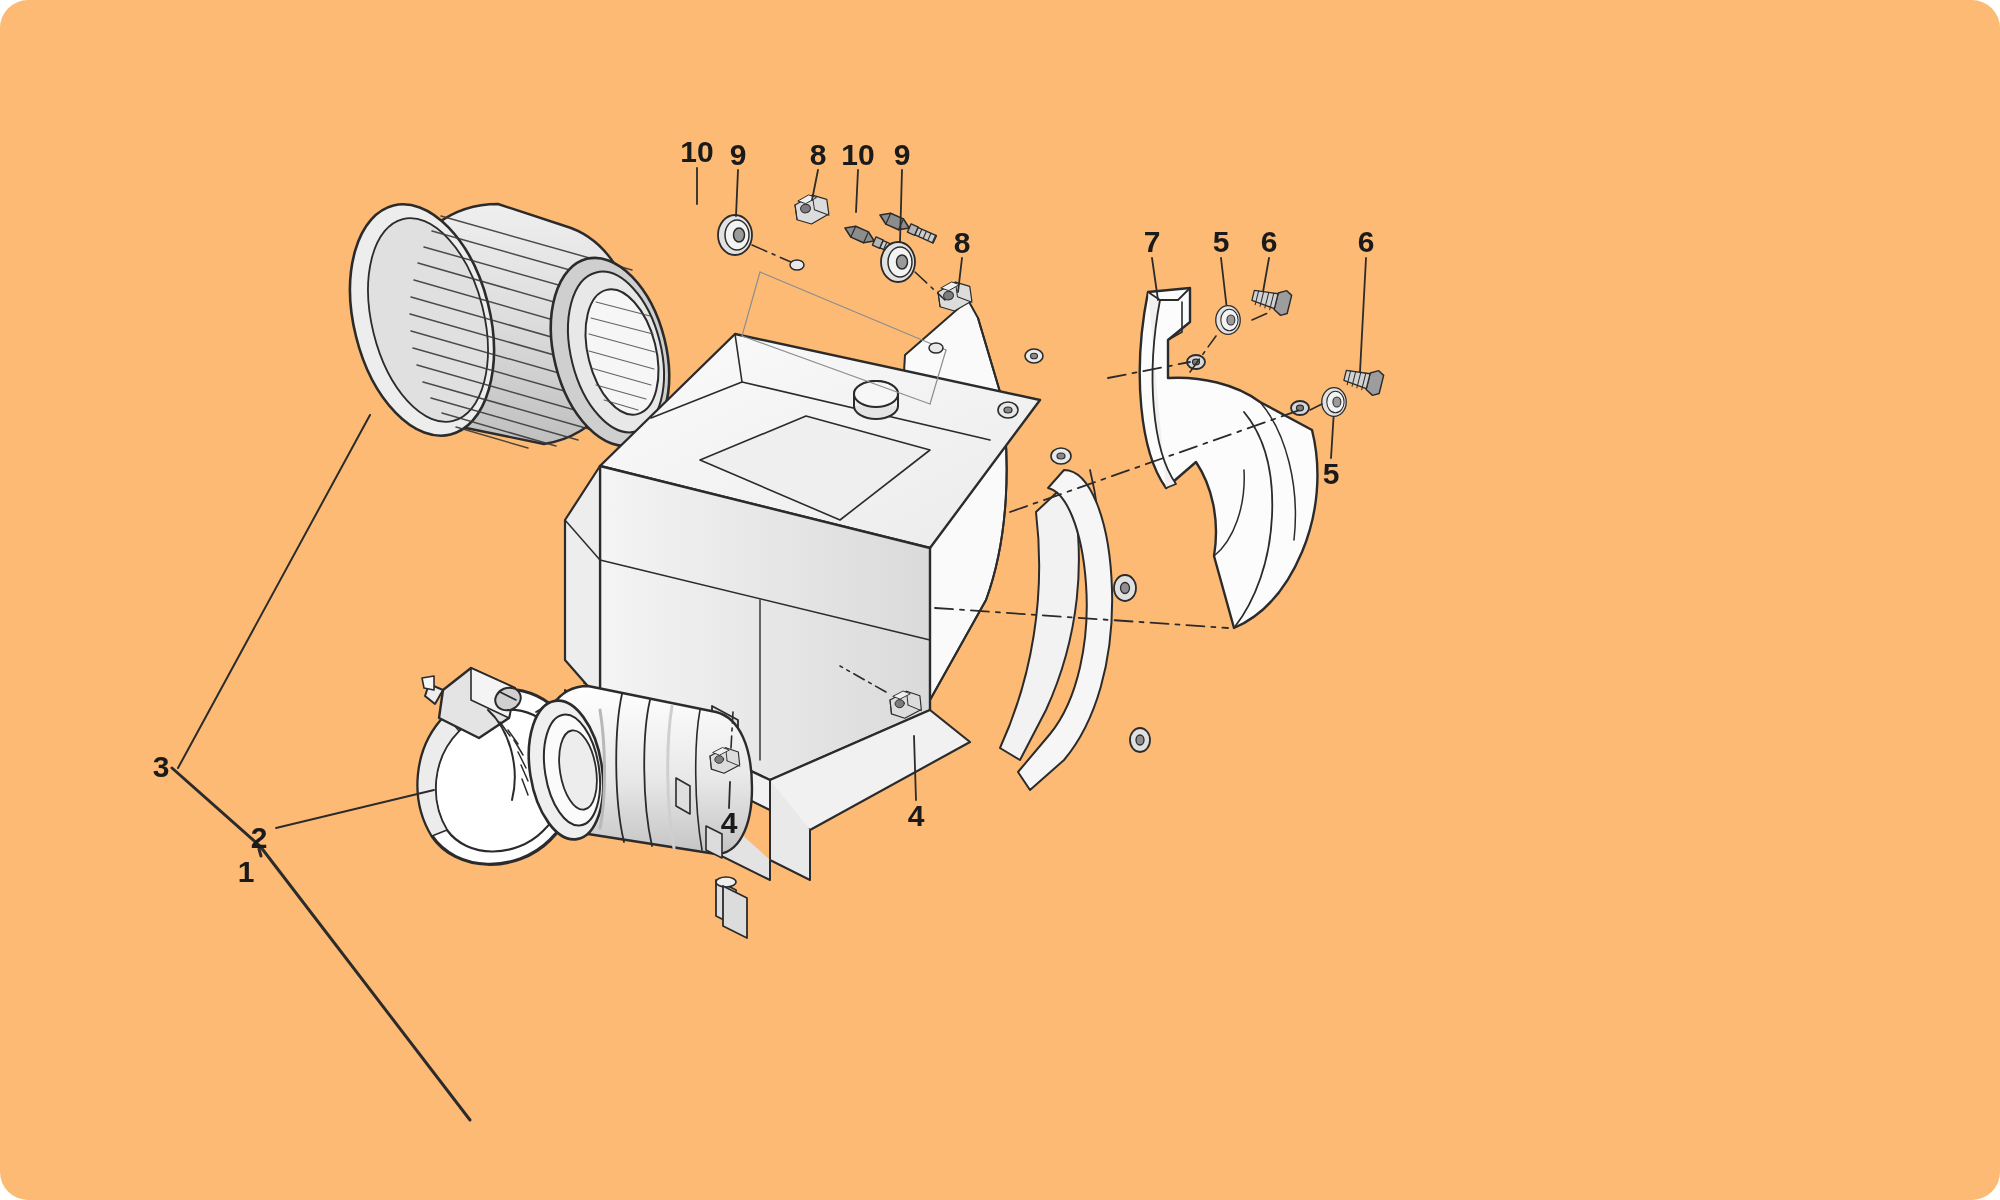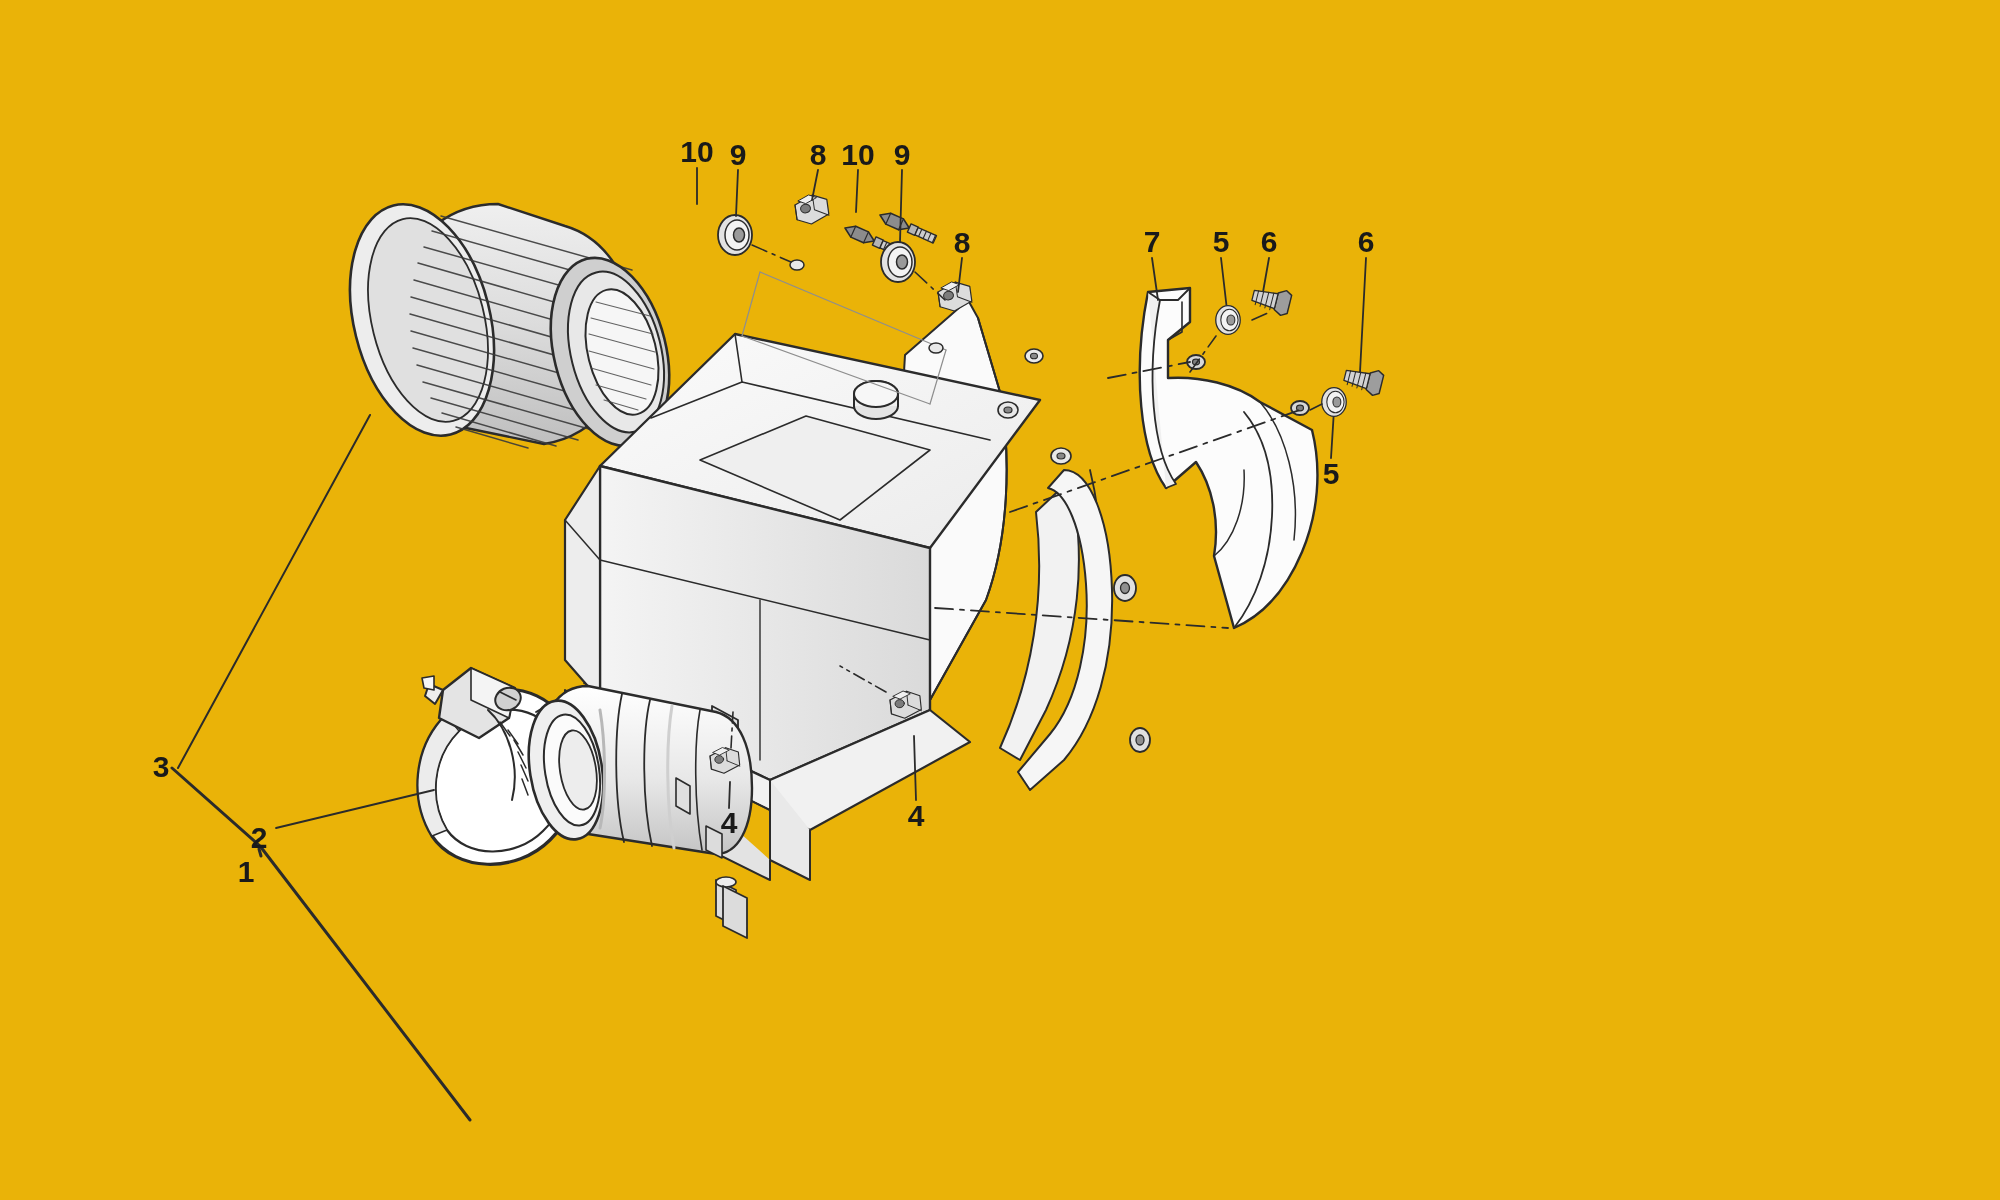--- a/index.html
+++ b/index.html
@@ -4,23 +4,24 @@
 <style>
   html, body {
     margin: 0;
     padding: 0;
     background: #ffffff;
   }
   #sheet {
     position: relative;
     width: 2000px;
     height: 1200px;
-    background: #eab308;
+    background: #fdba74;
     overflow: hidden;
     font-family: "Liberation Sans", sans-serif;
+    border-radius: 28px;
   }
   #artboard {
     position: absolute;
     inset: 0;
   }
   .callout-label {
     position: absolute;
     font-family: "Liberation Sans", sans-serif;
     font-weight: bold;
     font-size: 30px;

